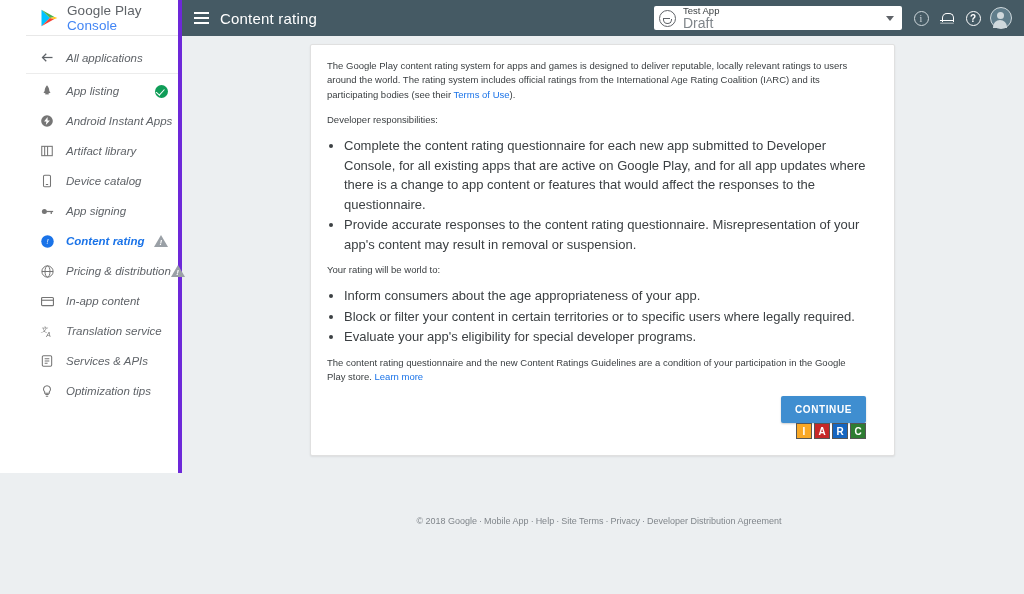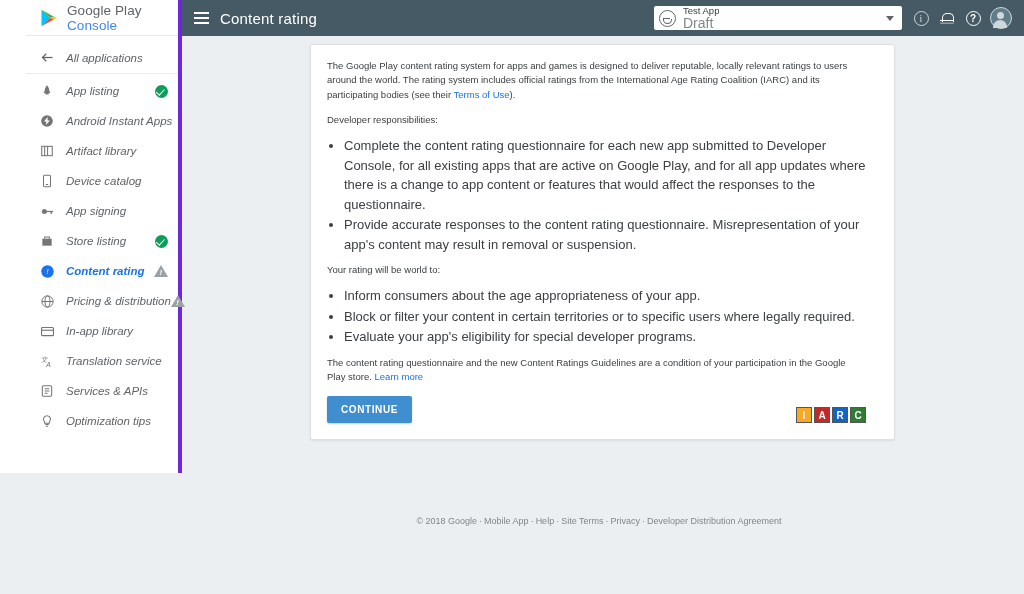--- a/index.html
+++ b/index.html
@@ -152,21 +152,21 @@
     position: absolute; left: 128px; top: 8px; width: 585px;
     background: #fff; border: 1px solid #e0e0e0; border-radius: 2px;
     box-shadow: 0 1px 2px rgba(0,0,0,.08);
     padding: 14px 28px 16px 16px;
   }
   .card p { margin: 0 0 9px 0; font-size: 9.5px; line-height: 1.5; color: #3c4043; }
   .card ul { margin: 0 0 9px 0; padding-left: 17px; }
   .card li { font-size: 13px; line-height: 1.5; color: #3c4043; margin-bottom: 1px; }
   .card a { color: #1a73e8; text-decoration: none; }
   .card .lead { margin-bottom: 11px; }
-  .row-bottom { display: flex; align-items: flex-end; justify-content: space-between; margin-top: 12px; }
+  .row-bottom { display: flex; align-items: flex-end; justify-content: space-between; margin-top: 12px; flex-direction: column; }
   .btn-continue {
     background: #3f8ed0; color: #fff; border: none; border-radius: 2px;
     font-size: 10px; font-weight: bold; letter-spacing: .6px;
     padding: 8px 14px; cursor: pointer;
     box-shadow: 0 1px 2px rgba(0,0,0,.2);
   }
   .iarc { display: flex; gap: 2px; }
   .iarc span {
     width: 16px; height: 16px; display: flex; align-items: center; justify-content: center;
     color: #fff; font-size: 10px; font-weight: bold; font-family: "Liberation Sans", sans-serif;
@@ -258,32 +258,20 @@
           <svg viewBox="0 0 24 24" width="15" height="15" fill="#757575">
               <circle cx="7" cy="12" r="4"></circle>
               <rect x="10" y="11" width="11" height="2"></rect>
               <rect x="17" y="12" width="2" height="4"></rect>
             </svg>
         </span>
         <span class="lbl">App signing</span>
         <span class="status"></span>
       </div>
 
-      <div class="nav-row">
-        <span class="ico">
-          <svg viewBox="0 0 24 24" width="14" height="14" fill="#757575">
-              <path d="M4 8h16v12H4z"></path>
-              <path d="M8 8V5h8v3" fill="none" stroke="#757575" stroke-width="1.8"></path>
-            </svg>
-        </span>
-        <span class="lbl">Store listing</span>
-        <span class="status">
-            <i class="check"></i>
-          </span>
-      </div>
 
       <div class="nav-row active">
         <span class="ico">
           <svg viewBox="0 0 24 24" width="15" height="15" fill="#1a73e8">
               <circle cx="12" cy="12" r="10"></circle>
               <text x="12" y="16.5" font-size="12" text-anchor="middle" fill="#fff" font-family="Liberation Sans">!</text>
             </svg>
         </span>
         <span class="lbl">Content rating</span>
         <span class="status">
@@ -305,21 +293,21 @@
           </span>
       </div>
 
       <div class="nav-row">
         <span class="ico">
           <svg viewBox="0 0 24 24" width="15" height="15" fill="none" stroke="#757575" stroke-width="1.8">
               <rect x="2.5" y="5.5" width="19" height="13" rx="1.5"></rect>
               <path d="M2.5 10h19"></path>
             </svg>
         </span>
-        <span class="lbl">In-app library</span>
+        <span class="lbl">In-app content</span>
         <span class="status"></span>
       </div>
 
       <div class="nav-row">
         <span class="ico">
           <svg viewBox="0 0 24 24" width="15" height="15" fill="#757575">
               <text x="1" y="12" font-size="11" font-family="Liberation Sans">文</text>
               <text x="10" y="21" font-size="11" font-family="Liberation Sans">A</text>
             </svg>
         </span>

